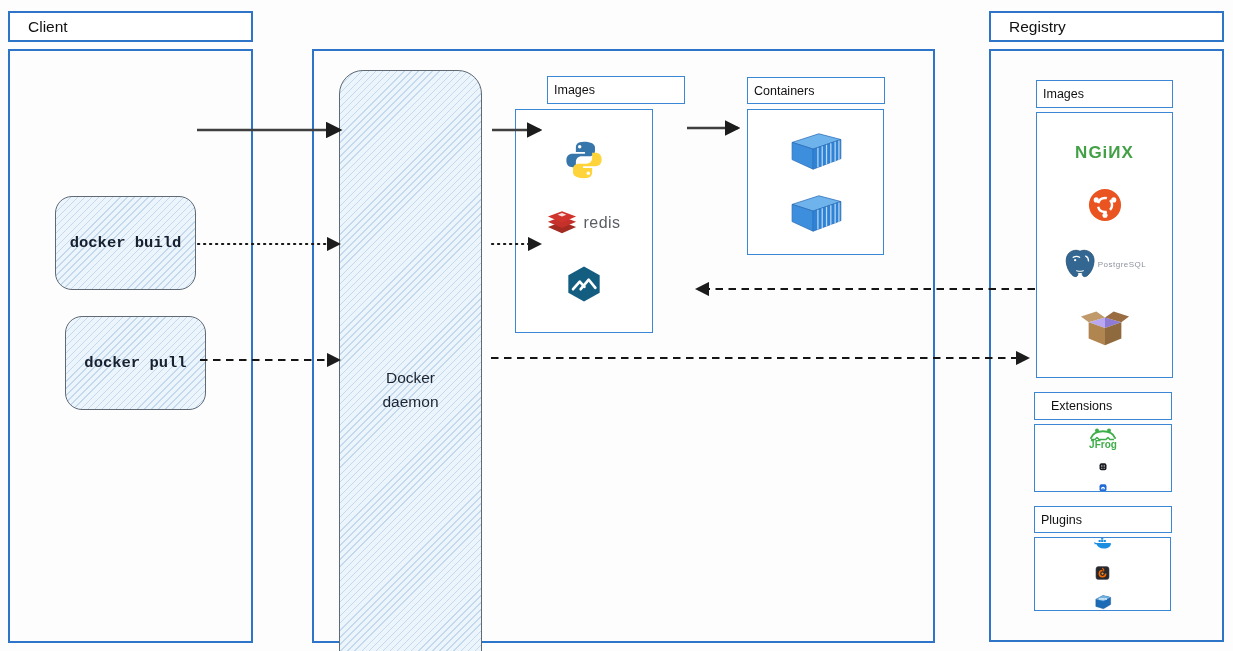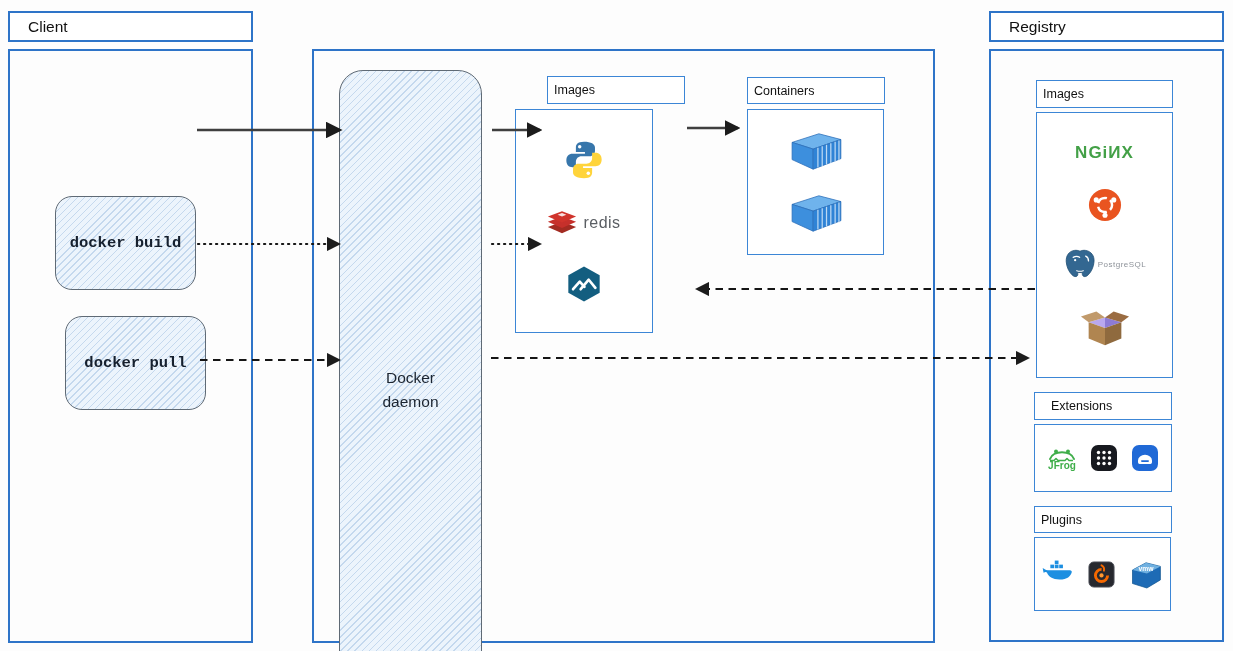--- a/index.html
+++ b/index.html
@@ -13,21 +13,21 @@
   .subbox{position:absolute;border:1.5px solid #3c86d6;background:#fff;box-sizing:border-box;}
   .sketch{background-color:#ecf4fc;
           background-image:repeating-linear-gradient(135deg,rgba(104,152,205,0.30) 0px,rgba(104,152,205,0.30) 1px,transparent 1px,transparent 5px);
           border:1.4px solid #5f6a75;}
   .cmd{position:absolute;border-radius:17px;display:flex;align-items:center;justify-content:center;
        font-family:"Liberation Mono","DejaVu Sans Mono",monospace;font-size:15.5px;font-weight:600;
        color:#16202e;box-sizing:border-box;}
   .daemon{position:absolute;border-radius:24px;display:flex;align-items:center;justify-content:center;
           text-align:center;font-size:15.5px;line-height:1.55;color:#1b2430;box-sizing:border-box;}
   .colstack{display:flex;flex-direction:column;align-items:center;justify-content:space-evenly;height:100%;}
-  .rowstack{display:flex;align-items:center;justify-content:center;gap:13px;height:100%;}
+  .rowstack{display:flex;flex-direction:column;align-items:center;justify-content:center;gap:13px;height:100%;}
   .redisrow{display:flex;align-items:center;gap:6px;}
   .redis-text{font-size:16px;color:#5a5e63;letter-spacing:0.5px;}
   .nginx-text{color:#43a047;font-weight:700;font-size:17px;letter-spacing:1px;}
   .pg-wrap{display:flex;flex-direction:row;align-items:center;gap:1px;}
   .pg-caption{font-size:8px;color:#8d9299;letter-spacing:0.5px;}
   .jfrog-wrap{display:flex;flex-direction:column;align-items:center;line-height:1;}
   .jfrog-text{color:#3fae4a;font-weight:700;font-size:10px;margin-top:-2px;}
   .arrows{position:absolute;left:0;top:0;z-index:6;pointer-events:none;}
 </style>
 </head>

